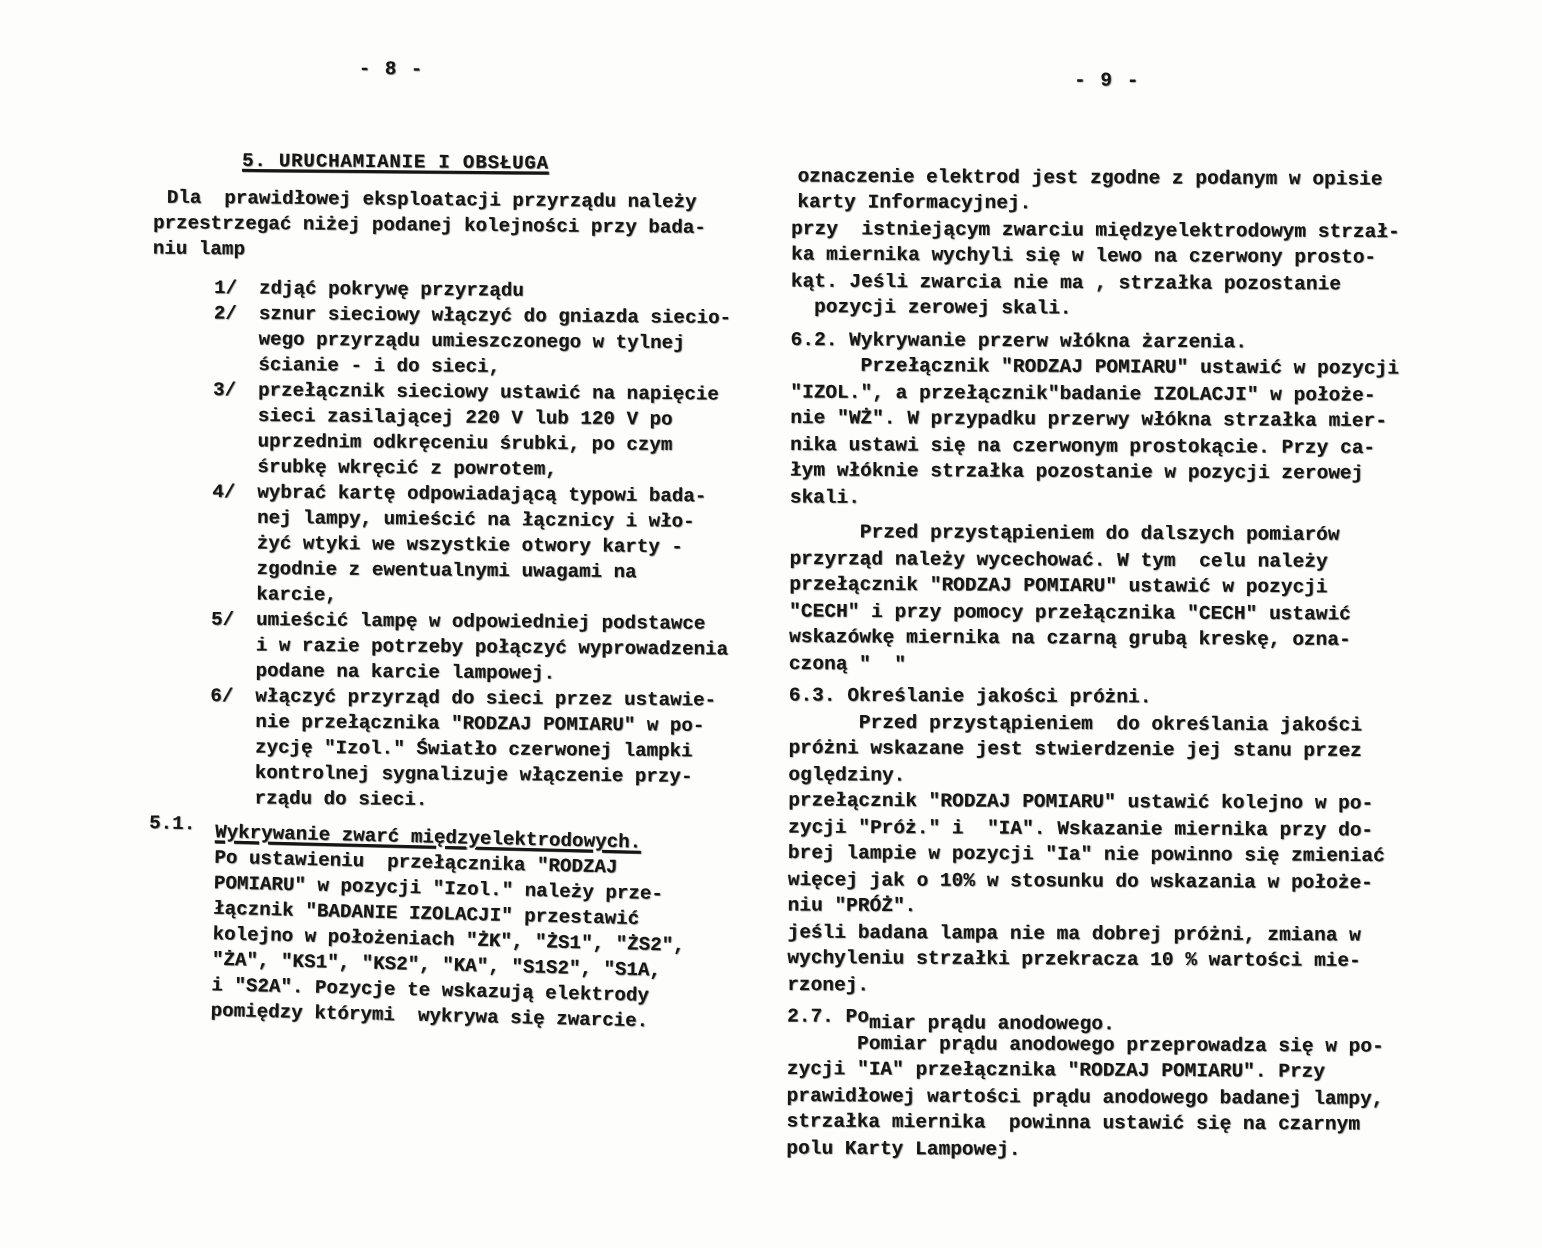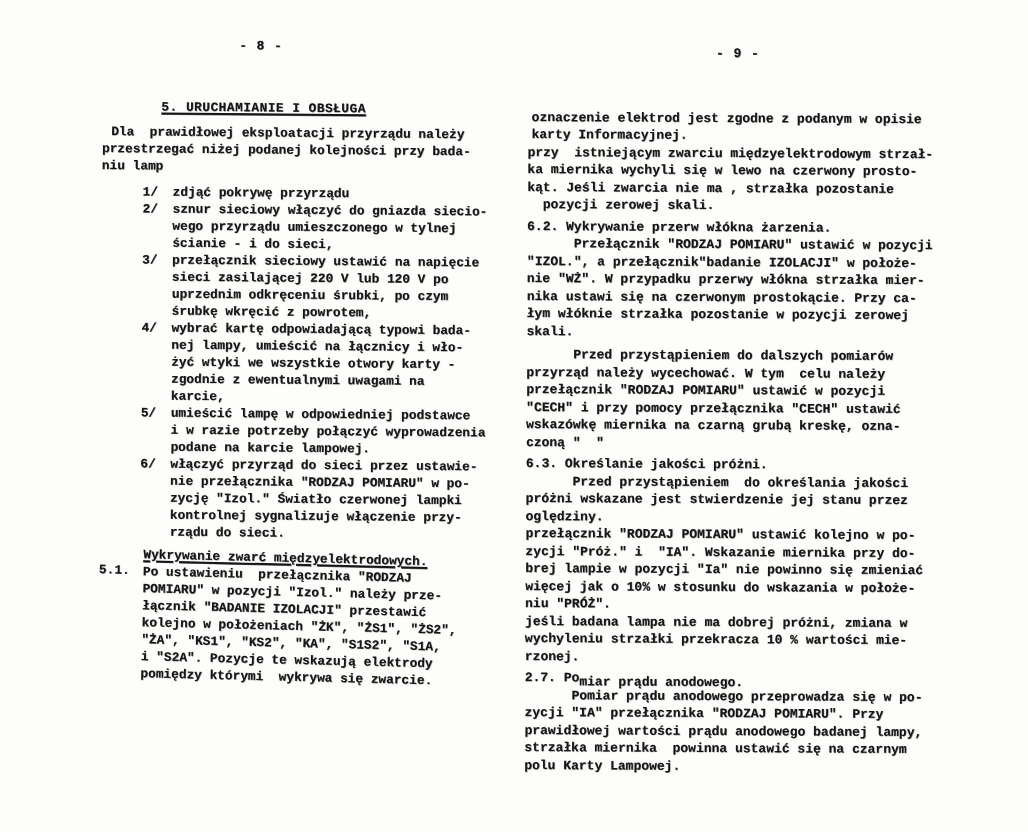--- a/index.html
+++ b/index.html
@@ -18,21 +18,21 @@
   .pagenum-left{width:322px;text-align:center;}
   .pagenum-right{width:420px;text-align:center;}
   .h5{margin:45px 0 0 62px;text-decoration:underline;text-decoration-thickness:1.5px;text-underline-offset:2px;letter-spacing:0.5px;}
   .intro{margin-top:8px;padding-left:3px;}
   .intro .tl:first-child{text-indent:9px;}
   .steps{margin-top:9px;}
   .step{display:flex;}
   .step-num{flex:none;width:30px;margin-left:44px;}
   .step-lines{flex:1;}
   .s51{position:relative;margin-top:5px;padding-left:48px;transform:rotate(0.9deg);transform-origin:0 0;}
-  .s51-num{position:absolute;left:4px;top:-5px;margin-top:21px;}
+  .s51-num{position:absolute;left:4px;top:-5px;}
   .s51-title{text-decoration:underline;text-decoration-thickness:2px;text-underline-offset:2px;}
   .para-electrodes{margin-top:47px;padding-left:4px;}
   .sec-heading{margin-top:4px;}
   .gap6{margin-top:6px;}
   .h64-rest{display:inline-block;transform:translateY(4px);}
 </style>
 </head>
 <body>
 
 <div class="page">

